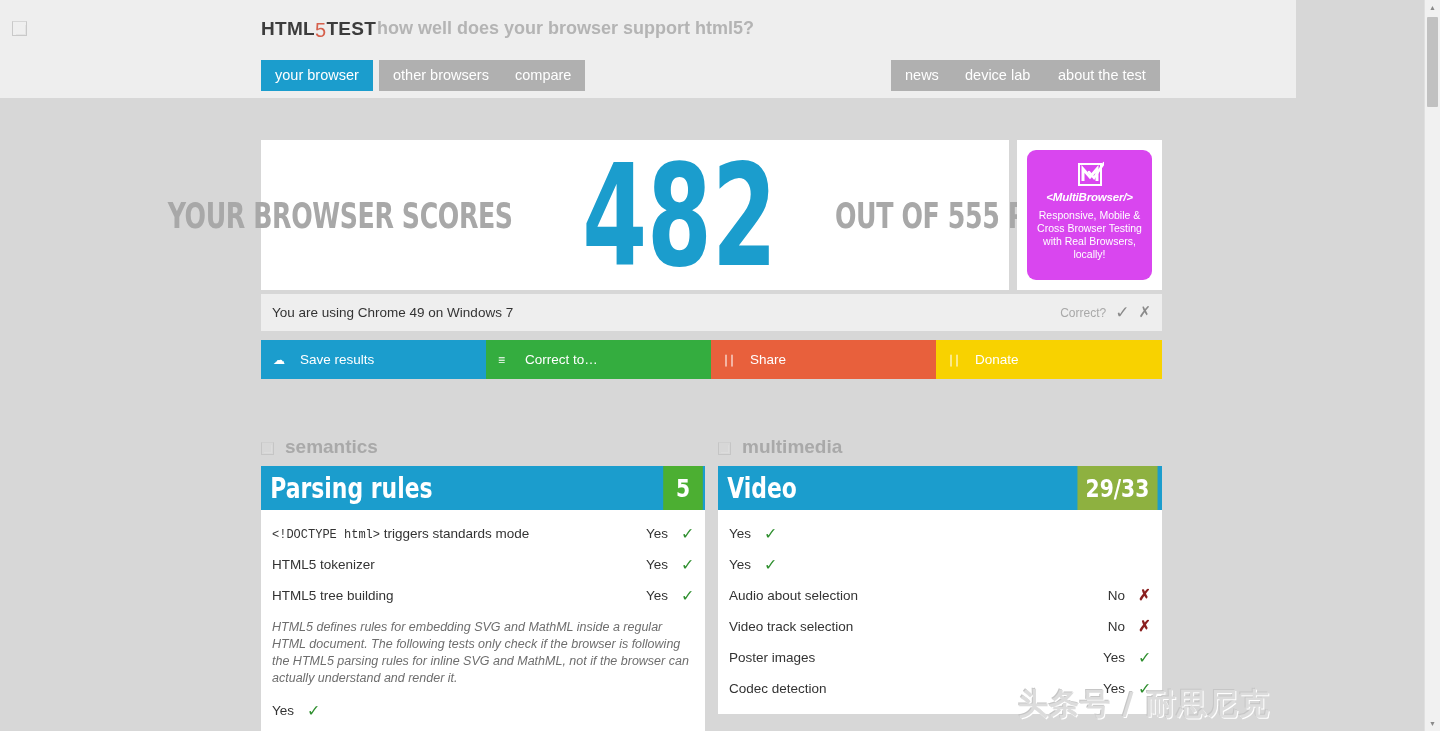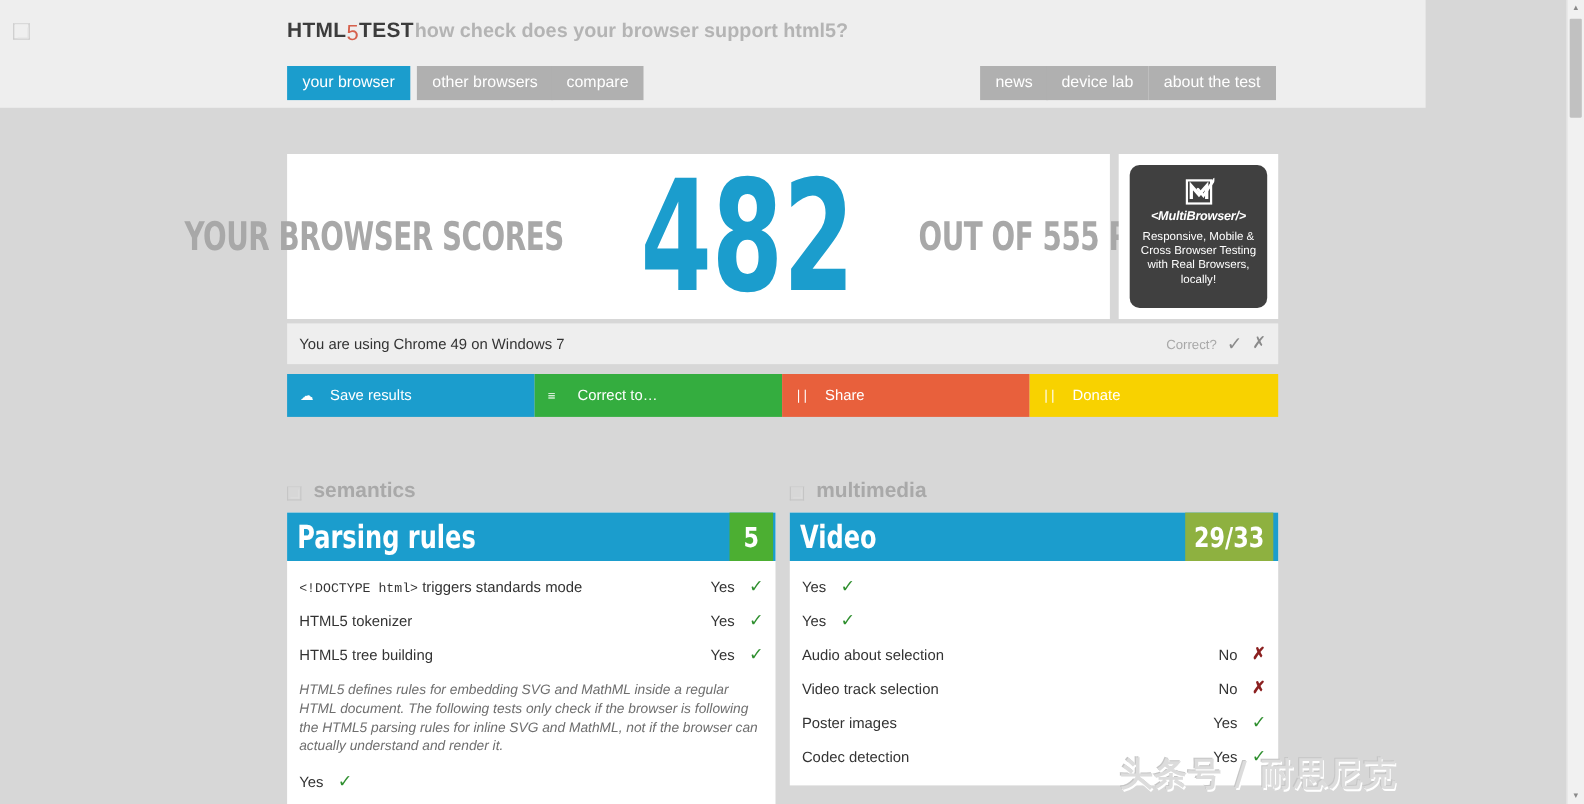--- a/index.html
+++ b/index.html
@@ -129,21 +129,21 @@
     position: absolute;
     left: 1017px; top: 42px;
     width: 145px; height: 150px;
     background: #ffffff;
     display: flex;
     align-items: center;
     justify-content: center;
   }
   .ad-inner {
     width: 125px; height: 130px;
-    background: #404040;
+    background: #d946ef;
     border-radius: 9px;
     color: #ffffff;
     text-align: center;
     padding-top: 8px;
   }
   .ad-logo {
     width: 28px; height: 28px;
     margin: 2px auto 3px;
     position: relative;
   }
@@ -348,21 +348,21 @@
 <body>
 
 <div class="viewport">
 
   <div class="header">
     <div class="broken-img"></div>
 
     <div class="brand">
       <span>HTML</span><span class="five">5</span><span>TEST</span>
     </div>
-    <div class="tagline">how check does your browser support html5?</div>
+    <div class="tagline">how well does your browser support html5?</div>
 
     <div class="navrow">
       <div class="tab active" style="left:261px;">your browser</div>
       <div class="tab" style="left:379px;">other browsers</div>
       <div class="tab" style="left:501px;">compare</div>
 
       <div class="tab" style="left:891px;">news</div>
       <div class="tab" style="left:951px;">device lab</div>
       <div class="tab" style="left:1044px;">about the test</div>
     </div>

